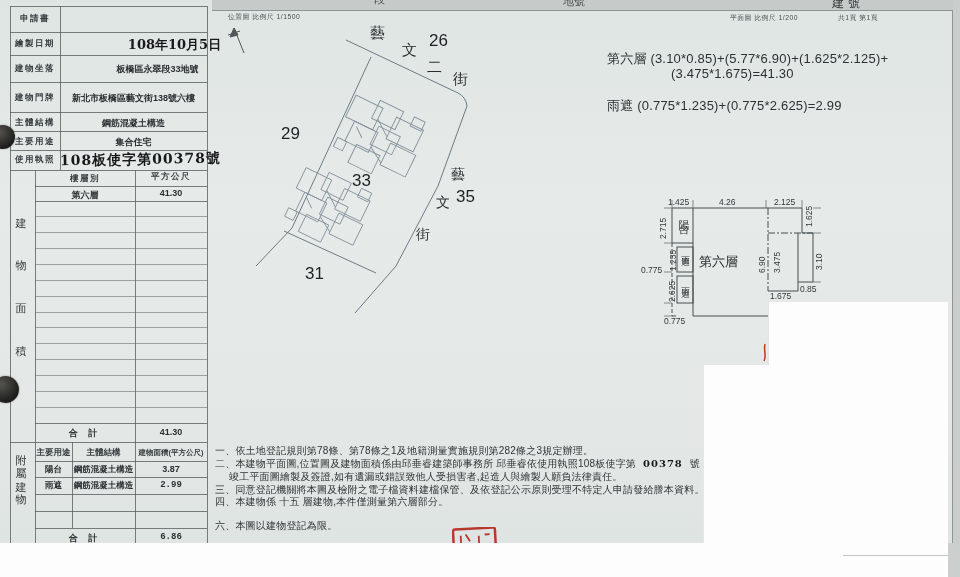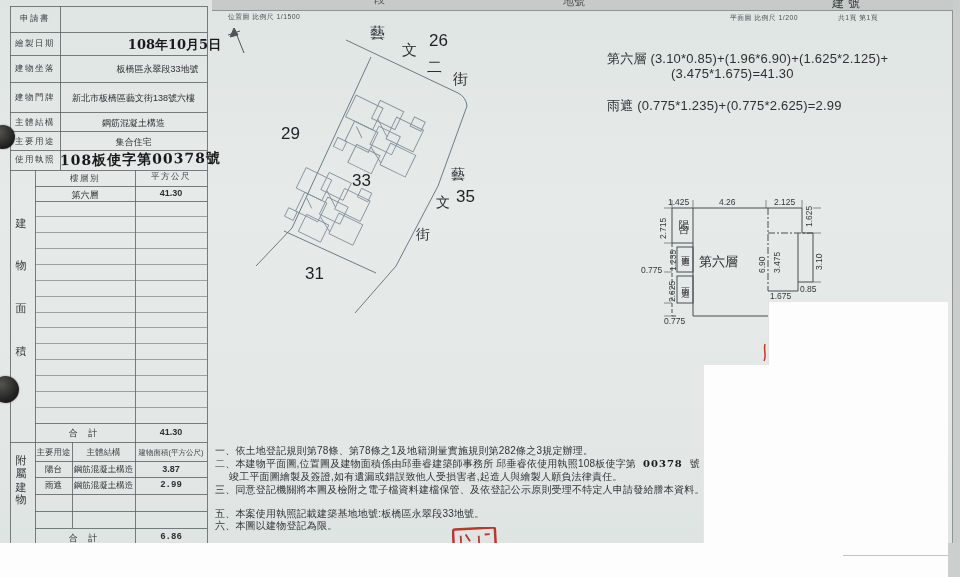--- a/index.html
+++ b/index.html
@@ -2,21 +2,21 @@
 <html><head>
 <meta charset="utf-8">
 <style>
   html,body{margin:0;padding:0;background:#9aa0a0;}
   .canvas{position:relative;width:960px;height:577px;overflow:hidden;
     background:linear-gradient(180deg,#dfe5e3,#e6ebe9 35%,#e3e8e6 75%,#dde3e1);
     font-family:"Liberation Sans","DejaVu Sans",sans-serif;}
   .t{position:absolute;white-space:nowrap;color:#2c3032;}
   .flabel{font-size:8.5px;color:#393e40;letter-spacing:1.5px;}
   .fval{font-size:9px;color:#2c3032;}
-  .cc{text-align:center;}
+  .cc{text-align:center;font-weight:bold;}
   .stamped{font-family:"DejaVu Serif","Liberation Serif",serif;font-weight:bold;color:#17191b;}
   .vside{writing-mode:vertical-rl;text-orientation:upright;font-size:11px;color:#33383a;}
   .hdr{font-size:6.8px;color:#4a5052;letter-spacing:0.5px;}
   .formula{font-size:13px;color:#2d3134;letter-spacing:0.2px;}
   .note{font-size:10px;color:#2f3336;letter-spacing:0.2px;}
   .patch{position:absolute;background:#fdfdfd;}
   .punch{position:absolute;border-radius:50%;background:radial-gradient(circle at 35% 30%,#55544f,#1d1d1b 70%);box-shadow:0 0 2px rgba(0,0,0,.4);}
   svg{position:absolute;left:0;top:0;}
   .layer-lines{z-index:2;}
   .layer-text{z-index:3;}
@@ -160,38 +160,38 @@
     <div class="t flabel cc" style="left:135px;top:448px;width:72px;letter-spacing:0;font-size:7.5px;">建物面積(平方公尺)</div>
     <div class="t fval cc" style="left:35px;top:464px;width:37px;font-size:8.5px;">陽台</div>
     <div class="t fval cc" style="left:72px;top:464px;width:63px;font-size:8.5px;">鋼筋混凝土構造</div>
     <div class="t fval cc" style="left:135px;top:464px;width:72px;font-weight:bold;">3.87</div>
     <div class="t fval cc" style="left:35px;top:480px;width:37px;font-size:8.5px;">雨遮</div>
     <div class="t fval cc" style="left:72px;top:480px;width:63px;font-size:8.5px;">鋼筋混凝土構造</div>
     <div class="t fval cc" style="left:135px;top:480px;width:72px;font-weight:bold;font-family:Liberation Mono, monospace;">2.99</div>
     <div class="t fval cc" style="left:35px;top:532px;width:100px;letter-spacing:4px;">合  計</div>
     <div class="t fval cc" style="left:135px;top:532px;width:72px;font-weight:bold;font-family:Liberation Mono, monospace;">6.86</div>
 
-    <div class="t formula" style="left:607px;top:50px;">第六層 (3.10*0.85)+(1.96*6.90)+(1.625*2.125)+</div>
+    <div class="t formula" style="left:607px;top:50px;">第六層 (3.10*0.85)+(5.77*6.90)+(1.625*2.125)+</div>
     <div class="t formula" style="left:671px;top:66px;">(3.475*1.675)=41.30</div>
     <div class="t formula" style="left:607px;top:97px;">雨遮 (0.775*1.235)+(0.775*2.625)=2.99</div>
 
     <div class="t" style="left:699px;top:253px;font-size:13px;color:#24282a;">第六層</div>
     <div class="vside" style="position:absolute;left:676px;top:211px;font-size:11px;letter-spacing:3px;">陽台</div>
     <div class="vside" style="position:absolute;left:680px;top:249px;font-size:8.5px;letter-spacing:1px;">雨遮</div>
     <div class="vside" style="position:absolute;left:680px;top:280px;font-size:8.5px;letter-spacing:2px;">雨遮</div>
 
     <div class="t note" style="left:215px;top:444px;">一、依土地登記規則第78條、第78條之1及地籍測量實施規則第282條之3規定辦理。</div>
     <div class="t note" style="left:215px;top:457px;">
       <span>二、本建物平面圖,位置圖及建物面積係由邱垂睿建築師事務所 邱垂睿依使用執照108板使字第</span>
       <span class="stamped" style="font-size:10px;letter-spacing:1px;padding:0 4px;">00378</span>
       <span>號</span>
     </div>
     <div class="t note" style="left:229px;top:470px;">竣工平面圖繪製及簽證,如有遺漏或錯誤致他人受損害者,起造人與繪製人願負法律責任。</div>
     <div class="t note" style="left:215px;top:483px;">三、同意登記機關將本圖及檢附之電子檔資料建檔保管、及依登記公示原則受理不特定人申請發給謄本資料。</div>
-    <div class="t note" style="left:215px;top:507px;">五、本案使用執照記載建築基地地號:板橋區永翠段33地號。</div>
+    <div class="t note" style="left:215px;top:495px;">四、本建物係 十五 層建物,本件僅測量第六層部分。</div>
     <div class="t note" style="left:215px;top:519px;">六、本圖以建物登記為限。</div>
 
     <div style="position:absolute;left:452px;top:527px;width:46px;height:16px;overflow:hidden;">
       <svg width="46" height="30" viewBox="0 0 46 30">
         <rect x="1.5" y="1.5" width="42" height="26" rx="2" fill="none" stroke="#b7382c" stroke-width="2.5" transform="rotate(-3 23 14)"></rect>
         <path d="M9 8 L9 22 M14 7 L18 14 M27 9 L27 20 M33 8 L38 8" stroke="#b7382c" stroke-width="1.8" fill="none" transform="rotate(-3 23 14)"></path>
       </svg>
     </div>
   </div>
 

